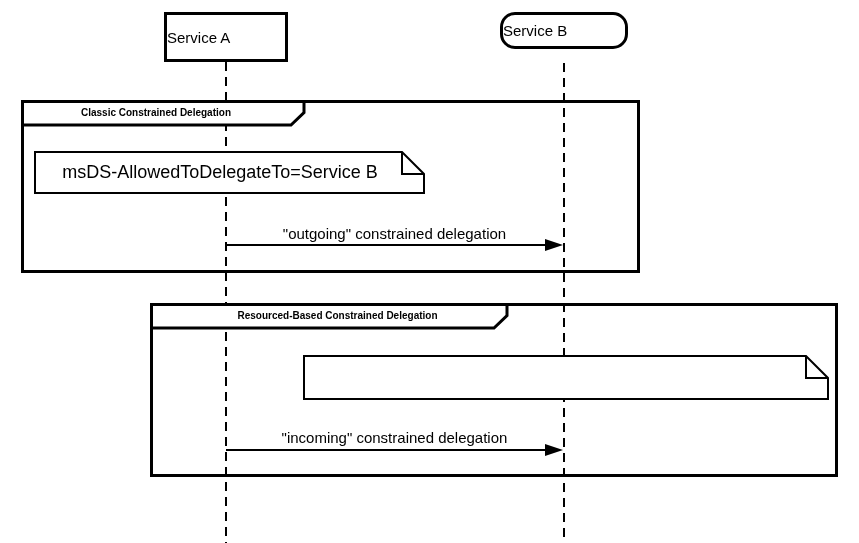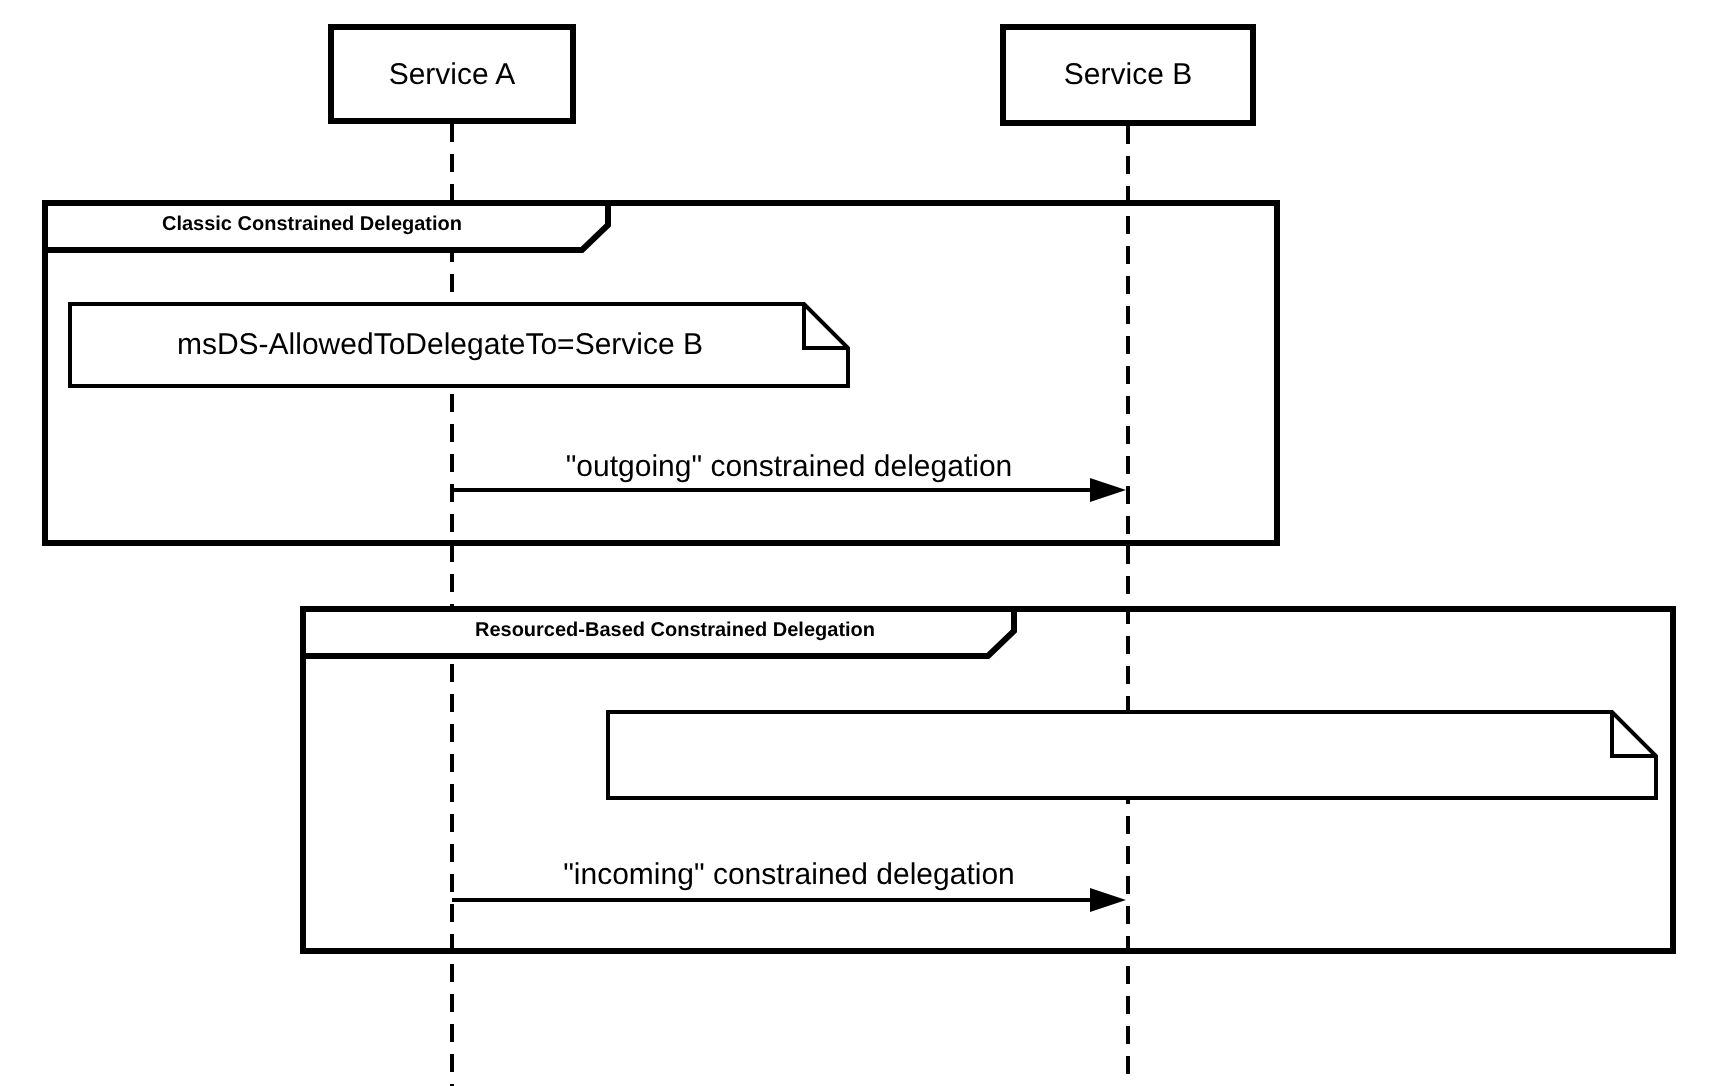--- a/index.html
+++ b/index.html
@@ -9,21 +9,21 @@
     background:#ffffff;
     font-family:"Liberation Sans","DejaVu Sans",sans-serif;
     color:#000000;
     overflow:hidden;
   }
   .abs{position:absolute;}
   
   .actor-box{
     border:3px solid #000;
     background:#fff;
-    display:flex;align-items:center;justify-content:center;
+    display:flex;align-items:center;justify-content:flex-start;
     font-size:15px;
     box-sizing:border-box;
     z-index:5;
   }
   
   .lifeline{
     width:2px;
     background:repeating-linear-gradient(to bottom,#000 0 9px,transparent 9px 15px);
     z-index:1;
   }
@@ -36,21 +36,21 @@
   }
   .frame-label-text{
     display:flex;align-items:center;justify-content:center;
     font-size:10px;font-weight:bold;
     padding-right:14px;
     box-sizing:border-box;
     z-index:4;
   }
   .note-text{
     display:flex;align-items:center;justify-content:center;
-    font-size:15px;
+    font-size:18px;
     padding-right:18px;
     box-sizing:border-box;
     z-index:7;
   }
   .msg-label{
     font-size:15px;
     text-align:center;
     z-index:8;
   }
   svg{display:block;}
@@ -62,21 +62,21 @@
 <body>
 
 <div id="canvas">
 
   <div class="abs lifeline" style="left:225px;top:62px;height:481px;"></div>
   <div class="abs lifeline" style="left:563px;top:63px;height:480px;"></div>
 
   <div class="abs actor-box" style="left:164px;top:12px;width:124px;height:50px;">
     <span>Service A</span>
   </div>
-  <div class="abs actor-box" style="left:500px;top:12px;width:128px;height:51px;">
+  <div class="abs actor-box" style="left:500px;top:12px;width:128px;height:37px;border-radius:15px;">
     <span>Service B</span>
   </div>
 
   <div class="abs frame" style="left:21px;top:100px;width:619px;height:173px;"></div>
 
   <svg class="abs shape-svg" style="left:21px;top:100px;" width="286" height="27">
     <path d="M1.5,1.5 H283 V12.5 L270,25 H1.5 Z" fill="#ffffff" stroke="#000000" stroke-width="3"></path>
   </svg>
   <div class="abs frame-label-text" style="left:21px;top:100px;width:284px;height:25px;">Classic Constrained Delegation</div>
 

